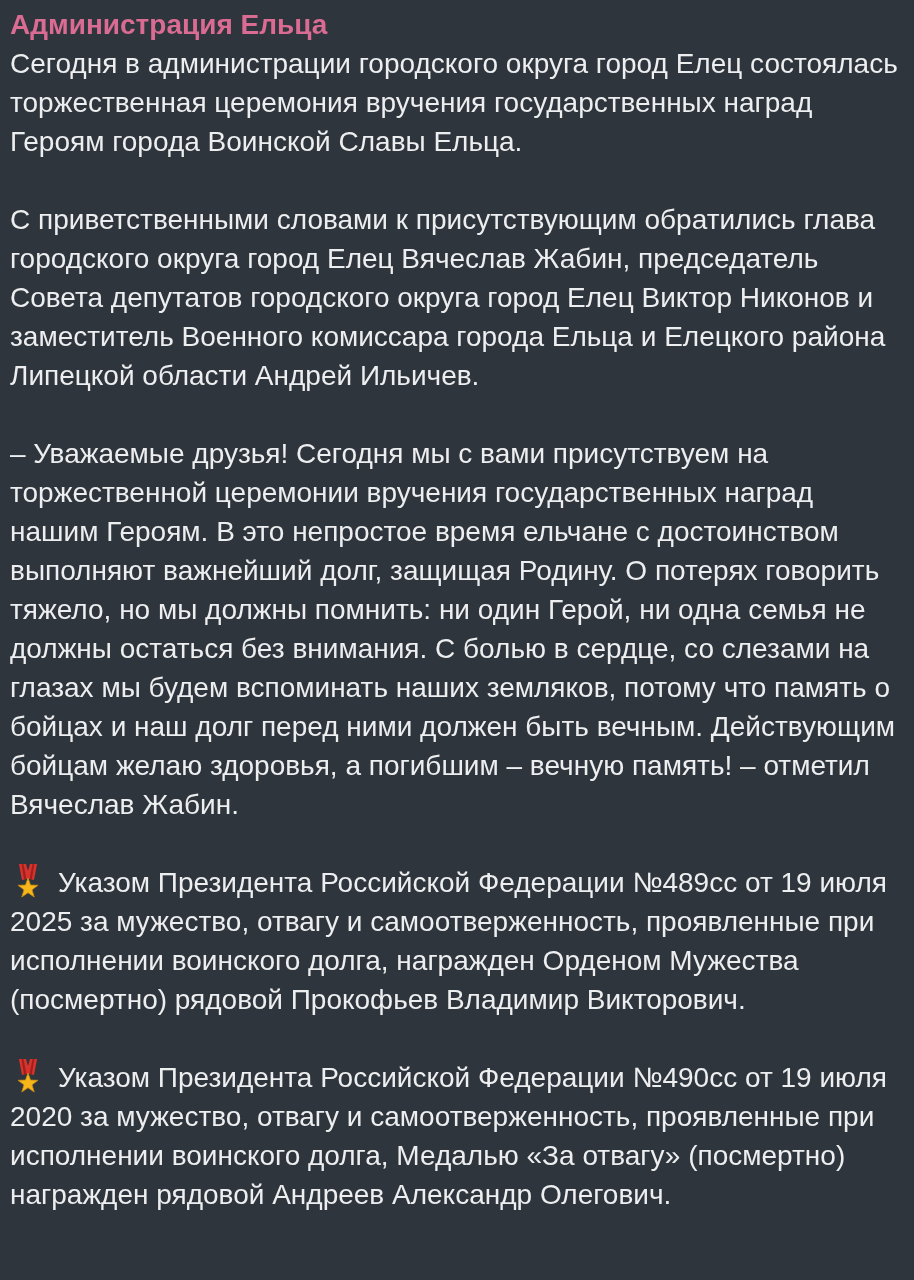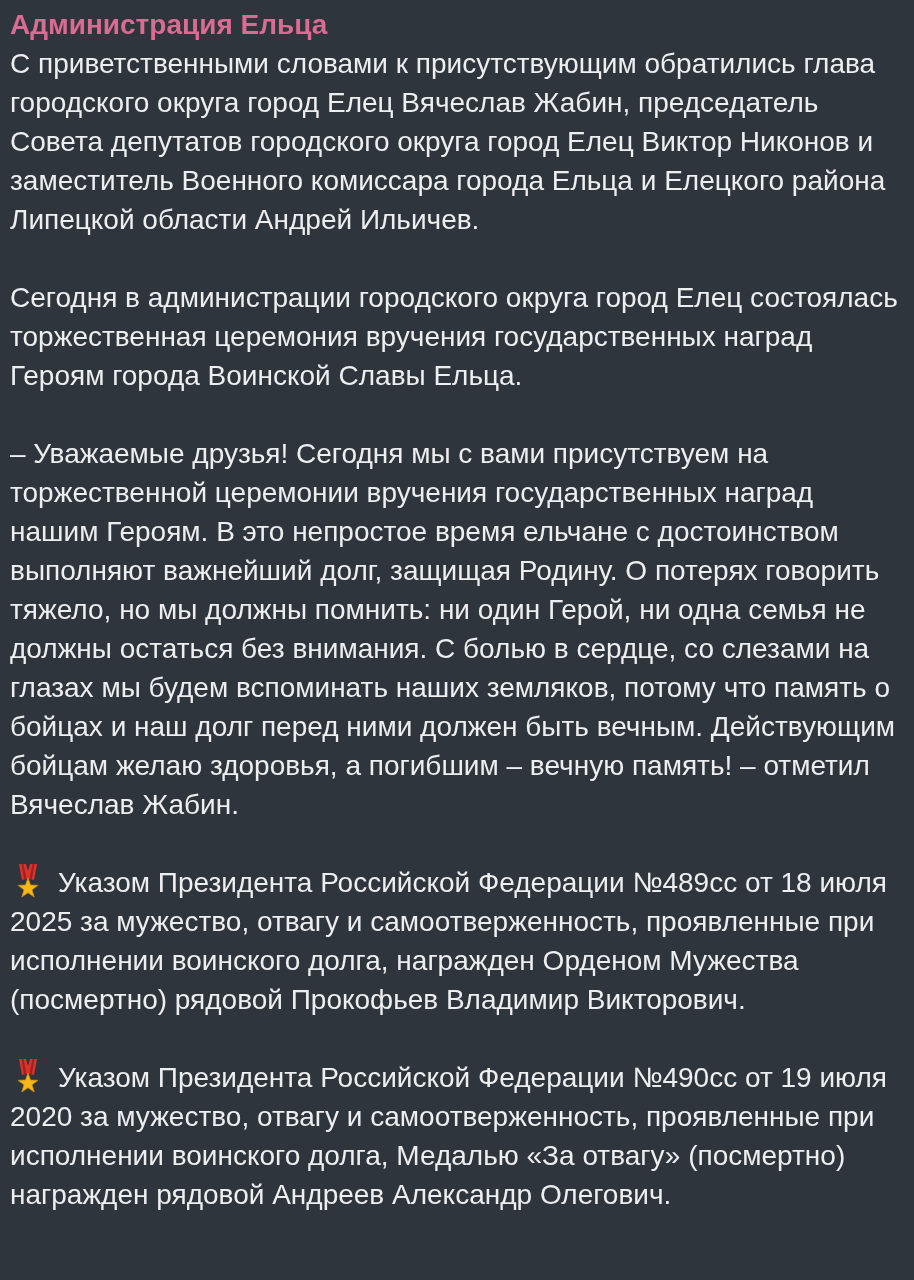--- a/index.html
+++ b/index.html
@@ -44,36 +44,36 @@
     height: 100%;
   }
 </style>
 </head>
 <body>
 
 <div class="message">
 
   <div class="channel-name">Администрация Ельца</div>
 
+  <p class="par">Сегодня в администрации городского округа город Елец состоялась торжественная церемония вручения государственных наград Героям города Воинской Славы Ельца.</p>
+
   <p class="par">С приветственными словами к присутствующим обратились глава городского округа город Елец Вячеслав Жабин, председатель Совета депутатов городского округа город Елец Виктор Никонов и заместитель Военного комиссара города Ельца и Елецкого района Липецкой области Андрей Ильичев.</p>
-
-  <p class="par">Сегодня в администрации городского округа город Елец состоялась торжественная церемония вручения государственных наград Героям города Воинской Славы Ельца.</p>
 
   <p class="par">– Уважаемые друзья! Сегодня мы с вами присутствуем на торжественной церемонии вручения государственных наград нашим Героям. В это непростое время ельчане с достоинством выполняют важнейший долг, защищая Родину. О потерях говорить тяжело, но мы должны помнить: ни один Герой, ни одна семья не должны остаться без внимания. С болью в сердце, со слезами на глазах мы будем вспоминать наших земляков, потому что память о бойцах и наш долг перед ними должен быть вечным. Действующим бойцам желаю здоровья, а погибшим – вечную память! – отметил Вячеслав Жабин.</p>
 
   <p class="par">
     <span class="medal">
       <svg viewBox="0 0 36 36" xmlns="http://www.w3.org/2000/svg" aria-hidden="true">
         <polygon points="9,0 16,0 20,14 12,16" fill="#d8342c"></polygon>
         <polygon points="11.5,0 13.5,0 16.5,15 14,15.6" fill="#a31f1f"></polygon>
         <polygon points="20,0 27,0 24,16 16,14" fill="#d8342c"></polygon>
         <polygon points="22.5,0 24.5,0 21.8,15.6 19.4,15" fill="#a31f1f"></polygon>
         <polygon points="18,14 20.5,21.1 28,21.3 22,25.8 24.2,33 18,28.7 11.8,33 14,25.8 8,21.3 15.5,21.1" fill="#f7b619" stroke="#c98f12" stroke-width="0.8" stroke-linejoin="round"></polygon>
       </svg>
-    </span><span>Указом Президента Российской Федерации №489сс от 18 июля 2025 за мужество, отвагу и самоотверженность, проявленные при исполнении воинского долга, награжден Орденом Мужества (посмертно) рядовой Прокофьев Владимир Викторович.</span>
+    </span><span>Указом Президента Российской Федерации №489сс от 19 июля 2025 за мужество, отвагу и самоотверженность, проявленные при исполнении воинского долга, награжден Орденом Мужества (посмертно) рядовой Прокофьев Владимир Викторович.</span>
   </p>
 
   <p class="par">
     <span class="medal">
       <svg viewBox="0 0 36 36" xmlns="http://www.w3.org/2000/svg" aria-hidden="true">
         <polygon points="9,0 16,0 20,14 12,16" fill="#d8342c"></polygon>
         <polygon points="11.5,0 13.5,0 16.5,15 14,15.6" fill="#a31f1f"></polygon>
         <polygon points="20,0 27,0 24,16 16,14" fill="#d8342c"></polygon>
         <polygon points="22.5,0 24.5,0 21.8,15.6 19.4,15" fill="#a31f1f"></polygon>
         <polygon points="18,14 20.5,21.1 28,21.3 22,25.8 24.2,33 18,28.7 11.8,33 14,25.8 8,21.3 15.5,21.1" fill="#f7b619" stroke="#c98f12" stroke-width="0.8" stroke-linejoin="round"></polygon>

